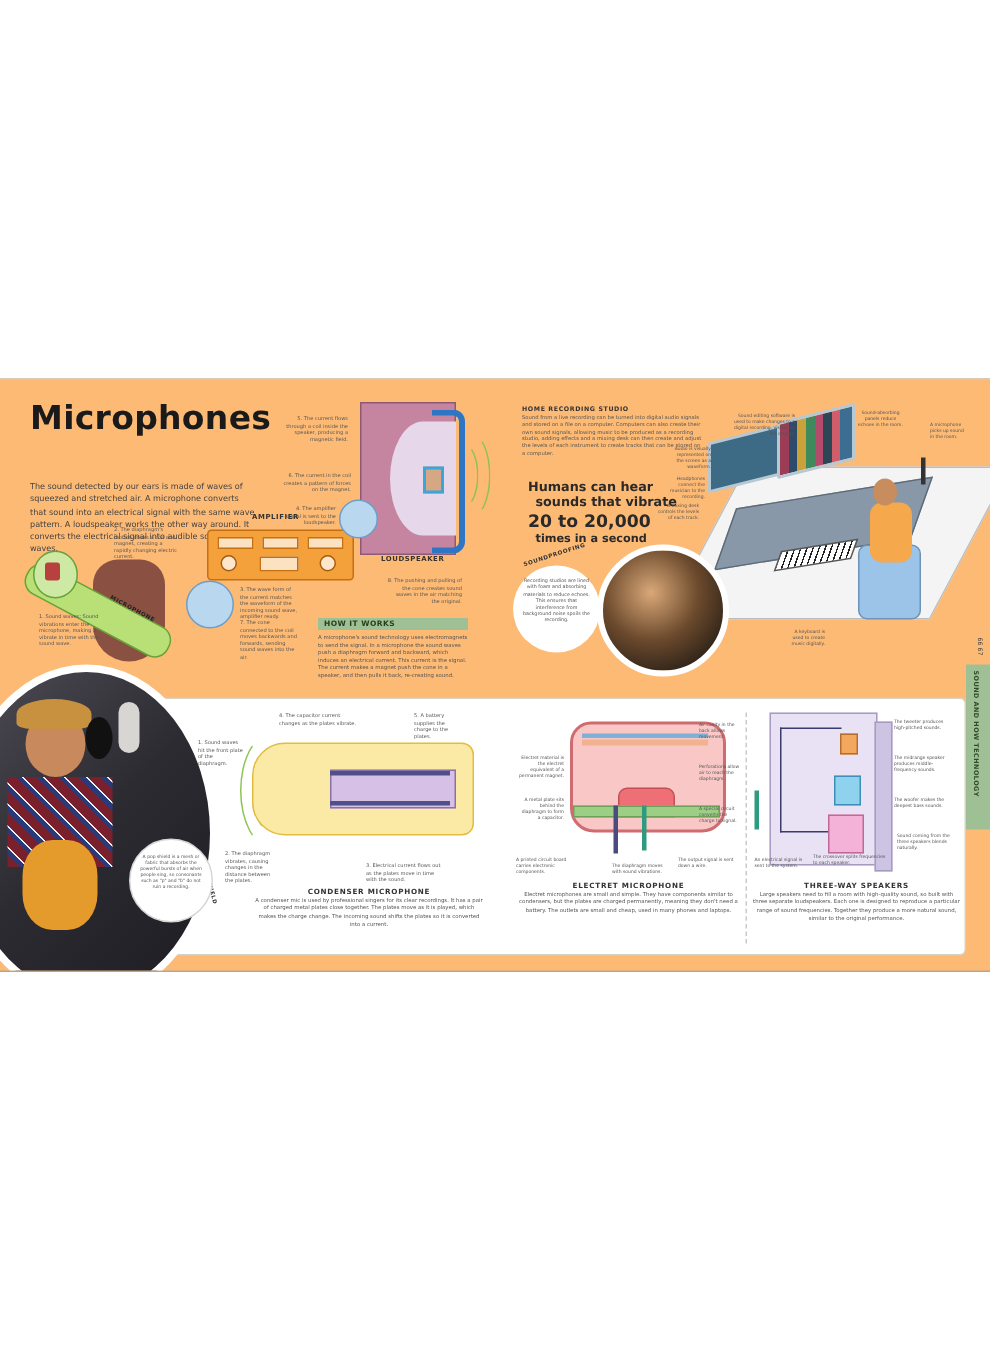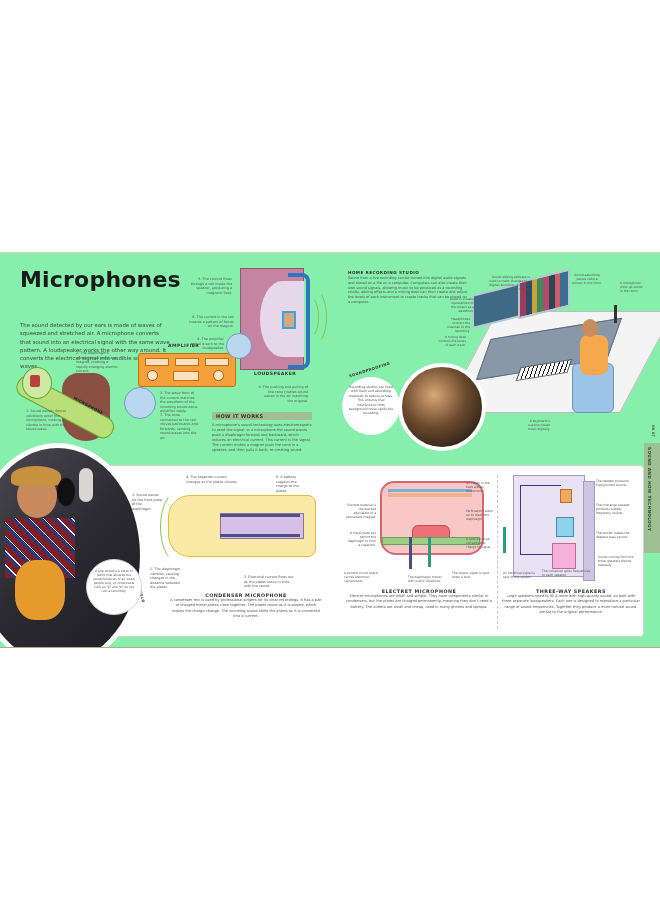--- a/index.html
+++ b/index.html
@@ -1,17 +1,17 @@
 <!DOCTYPE html>
 <html><head>
   <meta charset="utf-8">
   <style>
     html, body { margin: 0; padding: 0; }
     body { width: 660px; height: 900px; background: #ffffff; position: relative; overflow: hidden; font-family: "DejaVu Sans", sans-serif; }
-    .spread { position: absolute; left: 0; top: 252px; width: 660px; height: 394px; background: #86efac; border-top: 1px solid #d9cbb3; border-bottom: 1px solid #b8a58c; overflow: hidden; }
+    .spread { position: absolute; left: 0; top: 252px; width: 660px; height: 394px; background: #fdba74; border-top: 1px solid #d9cbb3; border-bottom: 1px solid #b8a58c; overflow: hidden; }
     .abs { position: absolute; }
     .title { left: 20px; top: 14px; font-family: "DejaVu Sans", sans-serif; font-weight: bold; font-size: 22px; line-height: 25px; color: #1a1a1a; letter-spacing: 0.2px; }
     .intro { left: 20px; top: 68px; width: 150px; font-size: 5.4px; line-height: 8.3px; color: #444; }
     .tiny { font-size: 3.4px; line-height: 4.6px; color: #555; }
     .label-caps { font-size: 4.6px; font-weight: bold; letter-spacing: 0.4px; color: #333; }
     .speaker-box { left: 240px; top: 15px; width: 62px; height: 100px; background: #c585a0; border: 1px solid #8f5873; }
     .speaker-cone { left: 260px; top: 28px; width: 44px; height: 76px; background: #e7d7ea; border-radius: 50% 0 0 50%; }
     .speaker-frame { left: 288px; top: 20px; width: 18px; height: 88px; border: 4px solid #2e76c4; border-left: none; border-radius: 0 8px 8px 0; }
     .speaker-magnet { left: 282px; top: 58px; width: 10px; height: 14px; background: #d6a785; border: 2px solid #3aa6da; }
     .wave { border: 1px solid #8cc352; border-radius: 50%; }
@@ -108,20 +108,26 @@
 
   <div class="abs how-box">
     <div class="how-title">HOW IT WORKS</div>
     <div class="how-text">A microphone's sound technology uses electromagnets to send the signal. In a microphone the sound waves push a diaphragm forward and backward, which induces an electrical current. This current is the signal. The current makes a magnet push the cone in a speaker, and then pulls it back, re-creating sound.</div>
   </div>
 
   <div class="abs home-head">
     <div class="label-caps" style="font-size:4.2px;">HOME RECORDING STUDIO</div>
     <div class="tiny" style="margin-top:1px;font-size:3.5px;line-height:4.8px;">Sound from a live recording can be turned into digital audio signals and stored on a file on a computer. Computers can also create their own sound signals, allowing music to be produced as a recording studio, adding effects and a mixing desk can then create and adjust the levels of each instrument to create tracks that can be stored on a computer.</div>
   </div>
+  <div class="abs humans">
+    <div class="l1">Humans can hear</div>
+    <div class="l2">sounds that vibrate</div>
+    <div class="l3">20 to 20,000</div>
+    <div class="l4">times in a second</div>
+  </div>
 
   <div class="abs desk"></div>
   <div class="abs monitor" style="left:472px;top:36px;width:44px;height:30px;transform:skewY(-14deg);background:#3d6b86;"></div>
   <div class="abs monitor" style="left:518px;top:22px;width:48px;height:34px;transform:skewY(-14deg);background:linear-gradient(90deg,#9d3c55 0 12%,#2e4b6c 12% 24%,#c9a23a 24% 36%,#3f8a5d 36% 48%,#b44b6a 48% 60%,#2d4656 60% 72%,#d05d6a 72% 84%,#3c6e92 84% 100%);"></div>
   <div class="abs console"></div>
   <div class="abs" style="left:520px;top:110px;width:46px;height:12px;background:repeating-linear-gradient(90deg,#fff 0 3px,#222 3px 4px);border:1px solid #555;transform:skewX(-28deg) rotate(-10deg);"></div>
   <div class="abs chair"></div>
   <div class="abs person"></div>
   <div class="abs head"></div>
   <div class="abs" style="left:614px;top:52px;width:3px;height:18px;background:#333;"></div>

